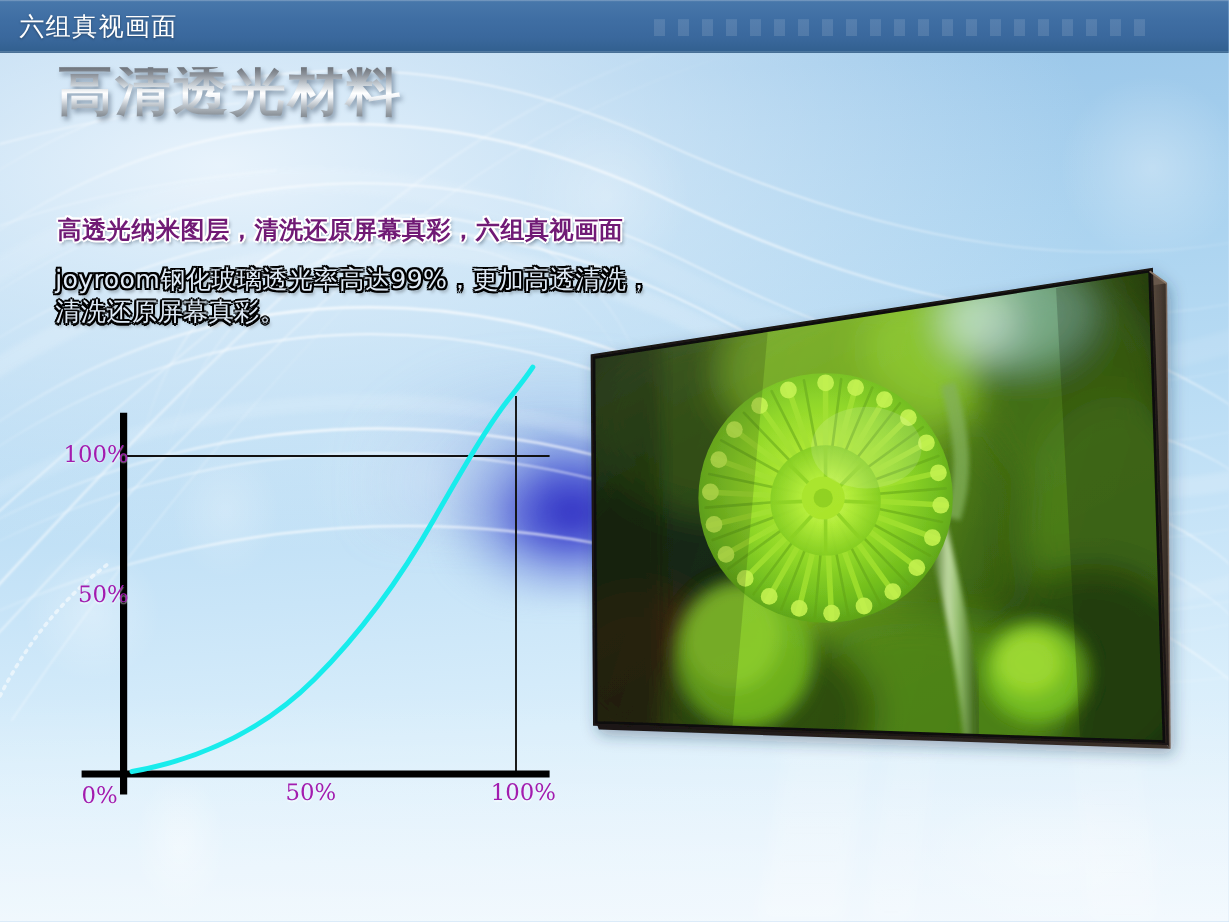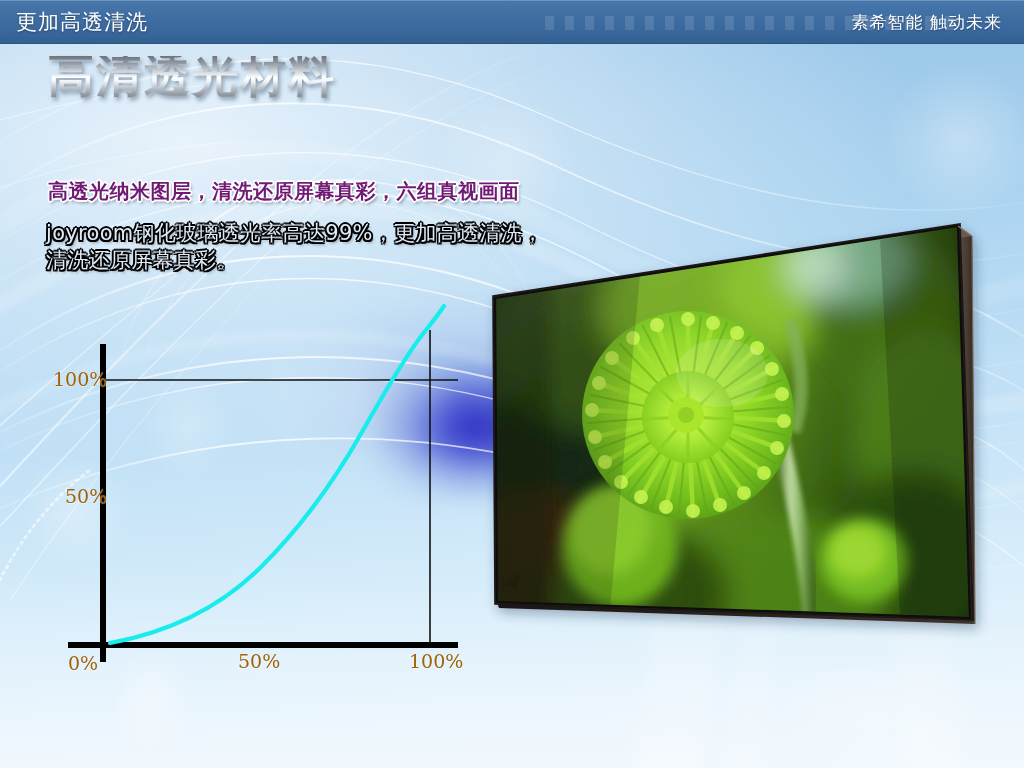--- a/index.html
+++ b/index.html
@@ -144,21 +144,21 @@
        2px 3px 3px rgba(0,0,0,.40);
   }
   .body-copy .l2 { display:block; }
 
   
   #chart-panel { position:absolute; left:0; top:0; width:520px; height:768px; z-index:25; }
   #chart-panel svg { display:block; }
   .tick-label {
     position:absolute;
     font-family:"DejaVu Serif","Liberation Serif",serif;
-    font-size:19px; color:#a16207;
+    font-size:19px; color:#a21caf;
     text-shadow:0 1px 1px rgba(255,255,255,.55);
     white-space:nowrap;
   }
 
   
   #display-panel { position:absolute; left:460px; top:200px; width:564px; height:470px; z-index:28; }
   #display-panel svg { display:block; }
 
   
   .bottom-wash {
@@ -248,22 +248,21 @@
   </div>
 
   <div class="shaft" style="left:660px;width:70px;height:360px;transform:skewX(-9deg);opacity:.42;"></div>
   <div class="shaft" style="left:740px;width:40px;height:300px;transform:skewX(-7deg);opacity:.30;"></div>
   <div class="shaft" style="left:890px;width:58px;height:330px;transform:skewX(6deg);opacity:.34;"></div>
 </div>
 
 <div class="bottom-wash"></div>
 
 <div id="header-bar">
-  <div class="hdr-title">更加高透清洗</div>
-  <div class="hdr-slogan">素希智能  触动未来</div>
+  <div class="hdr-title">六组真视画面</div>
 </div>
 <div class="hdr-ghost"></div>
 
 <div id="headline-block">
   <div class="big-title">高清透光材料</div>
   <div class="sub-line">高透光纳米图层，清洗还原屏幕真彩，六组真视画面</div>
   <div class="body-copy">
     <span>joyroom钢化玻璃透光率高达99%，更加高透清洗，</span>
     <span class="l2">清洗还原屏幕真彩。</span>
   </div>

